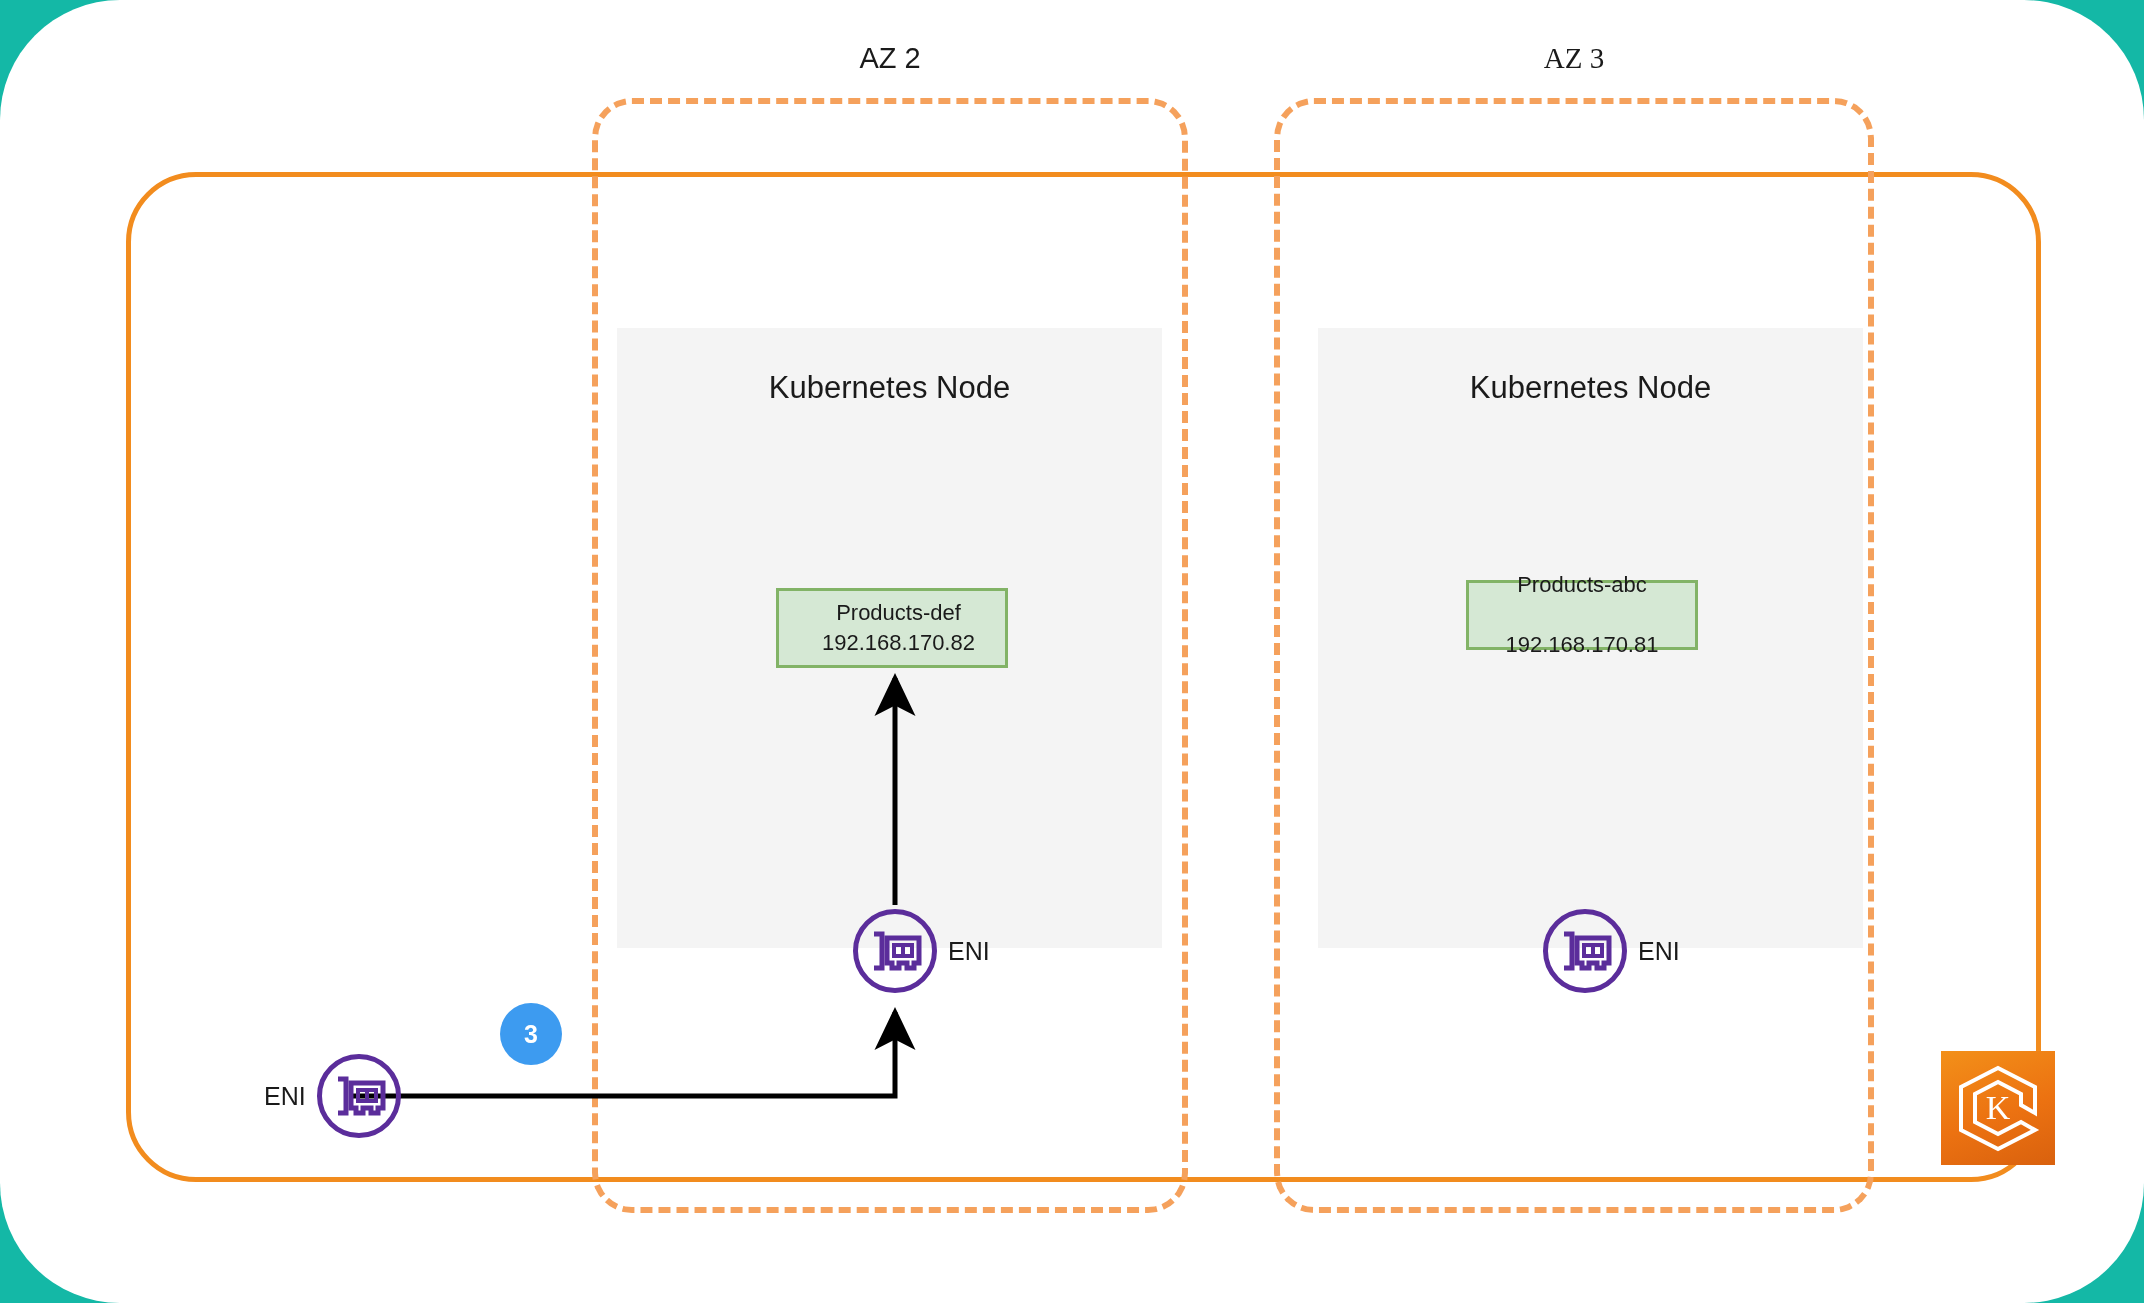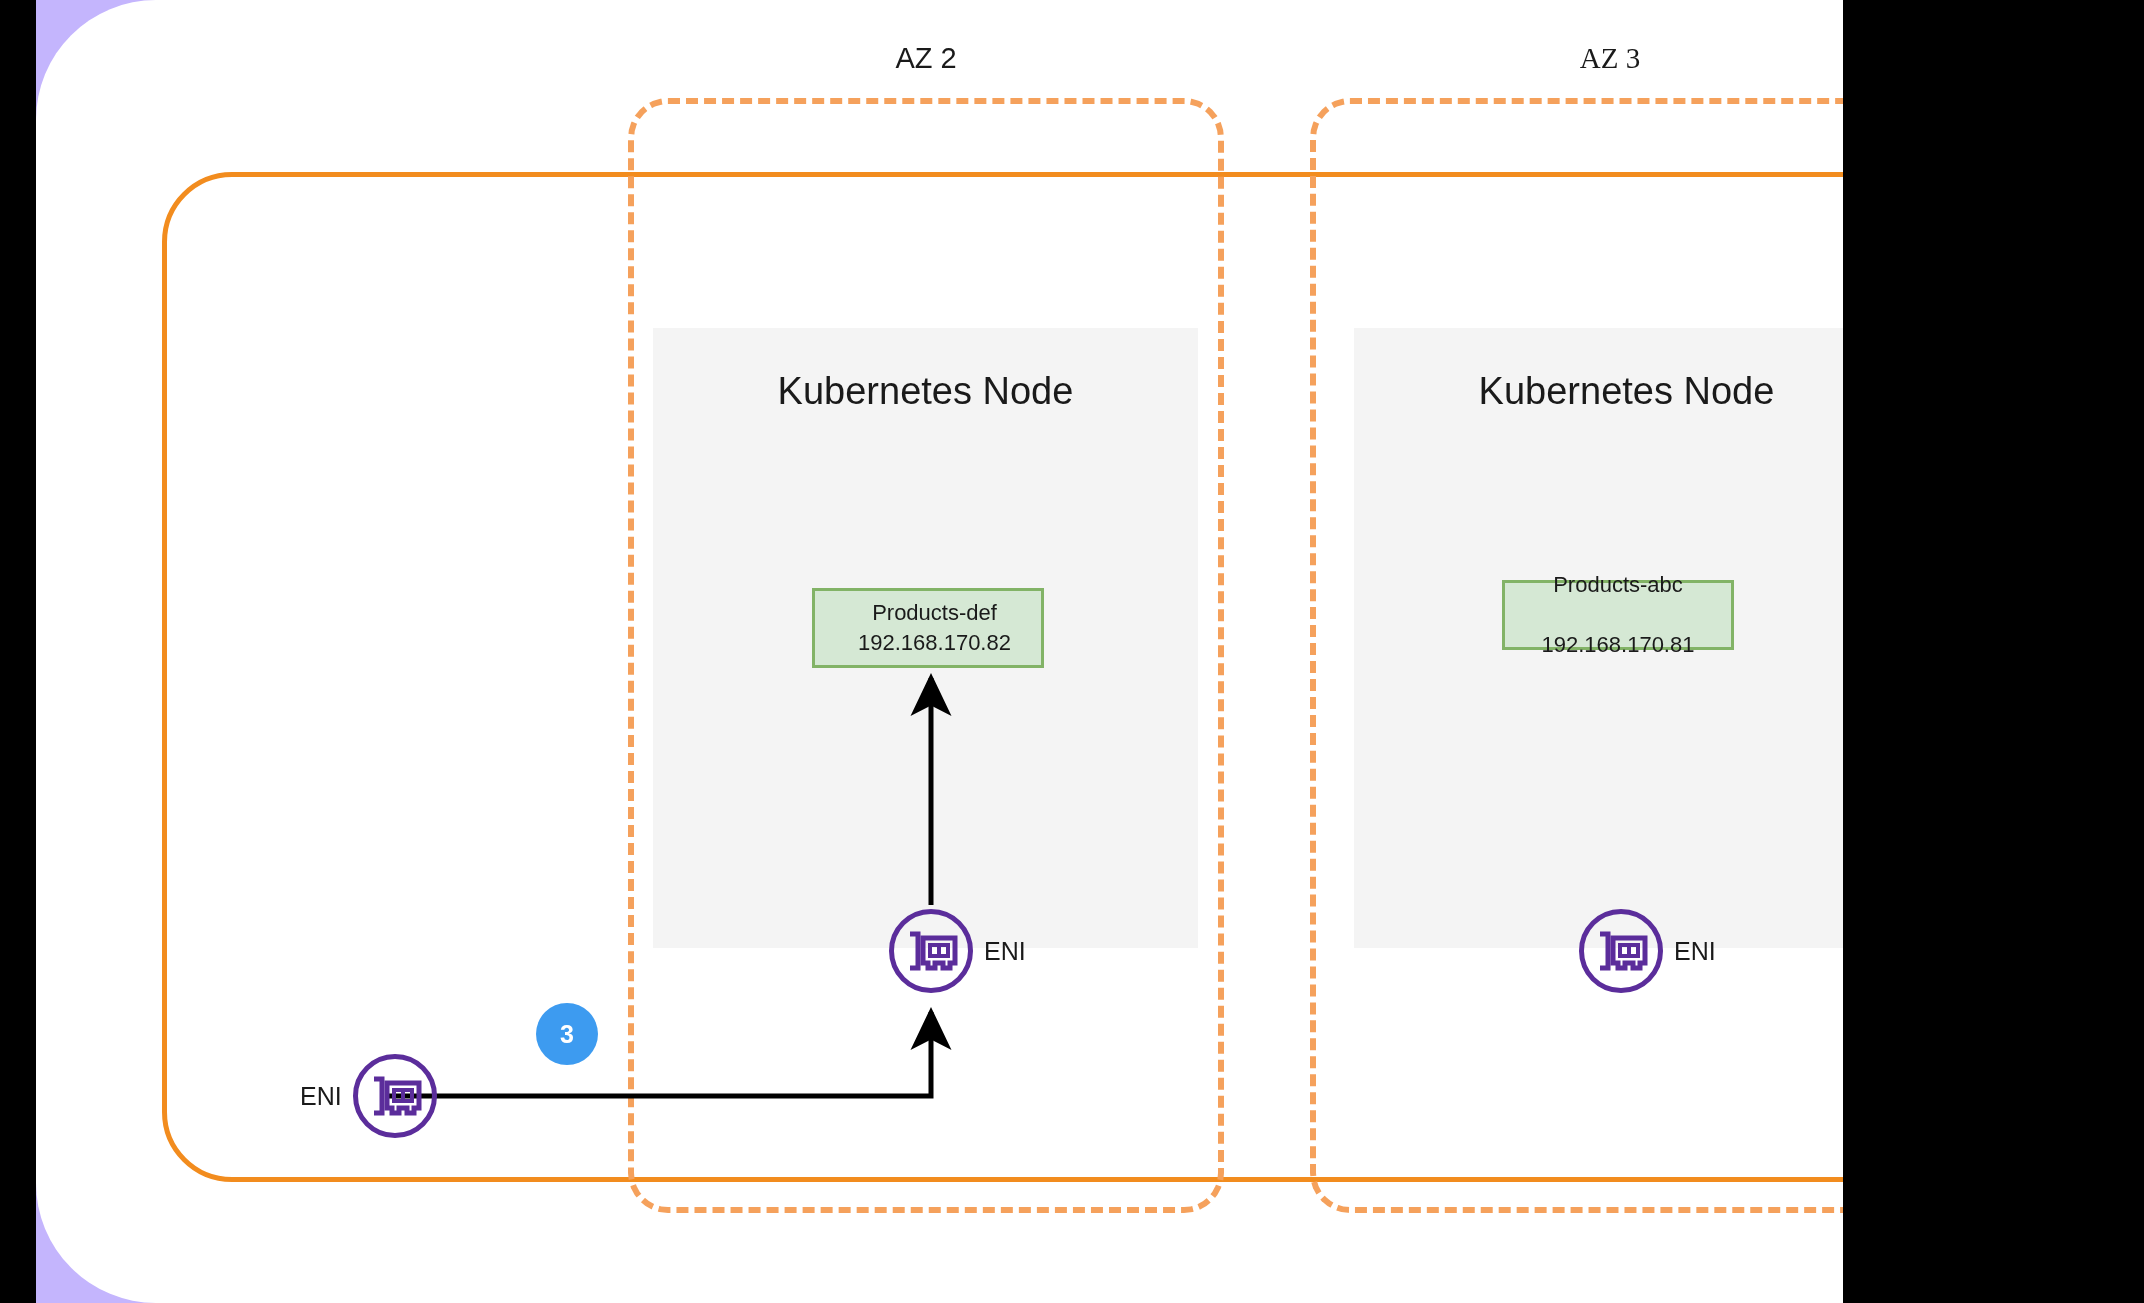--- a/index.html
+++ b/index.html
@@ -2,26 +2,25 @@
 <html><head>
 <meta charset="utf-8">
 <style>
   html, body {
     margin: 0;
     padding: 0;
     background: #000000;
   }
   #canvas {
     position: relative;
-    width: 1807px;
+    width: 2144px;
     height: 1303px;
-    background: #c4b5fd;
+    background: #14b8a6;
     overflow: hidden;
     font-family: "Liberation Sans", sans-serif;
-    margin-left: 36px;
   }
   
   #page-surface {
     position: absolute;
     left: 0; top: 0;
     width: 2144px; height: 1303px;
     background: #ffffff;
     border-radius: 120px;
   }
   
@@ -60,21 +59,21 @@
     box-sizing: border-box;
   }
   #k8s-node-az2 { left: 617px; top: 328px; width: 545px; height: 620px; }
   #k8s-node-az3 { left: 1318px; top: 328px; width: 545px; height: 620px; }
 
   .k8s-node-title {
     position: absolute;
     top: 42px;
     left: 0; right: 0;
     text-align: center;
-    font-size: 38px;
+    font-size: 31px;
     color: #1a1a1a;
     white-space: nowrap;
   }
 
   .pod-box {
     position: absolute;
     background: #D5E8D4;
     border: 3px solid #82B366;
     box-sizing: border-box;
     display: flex;

